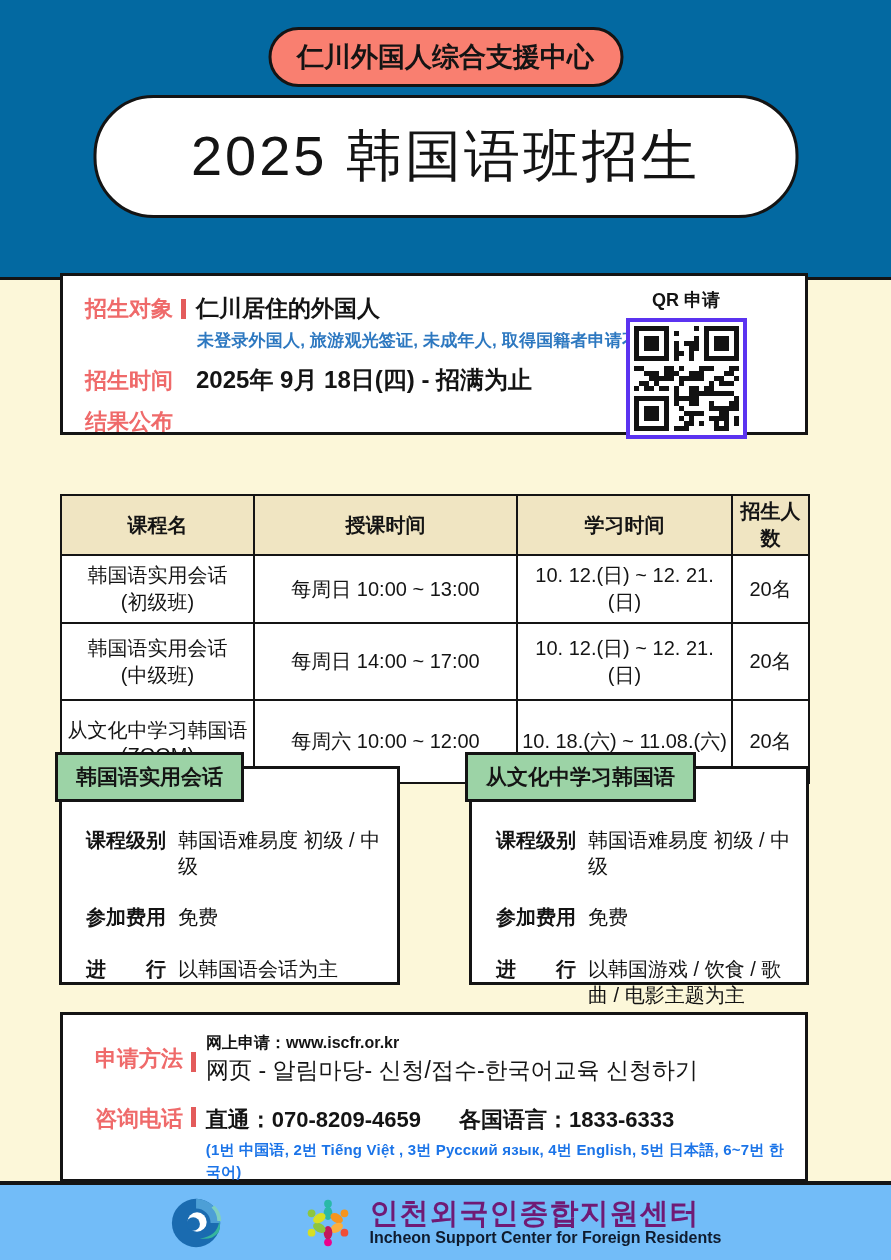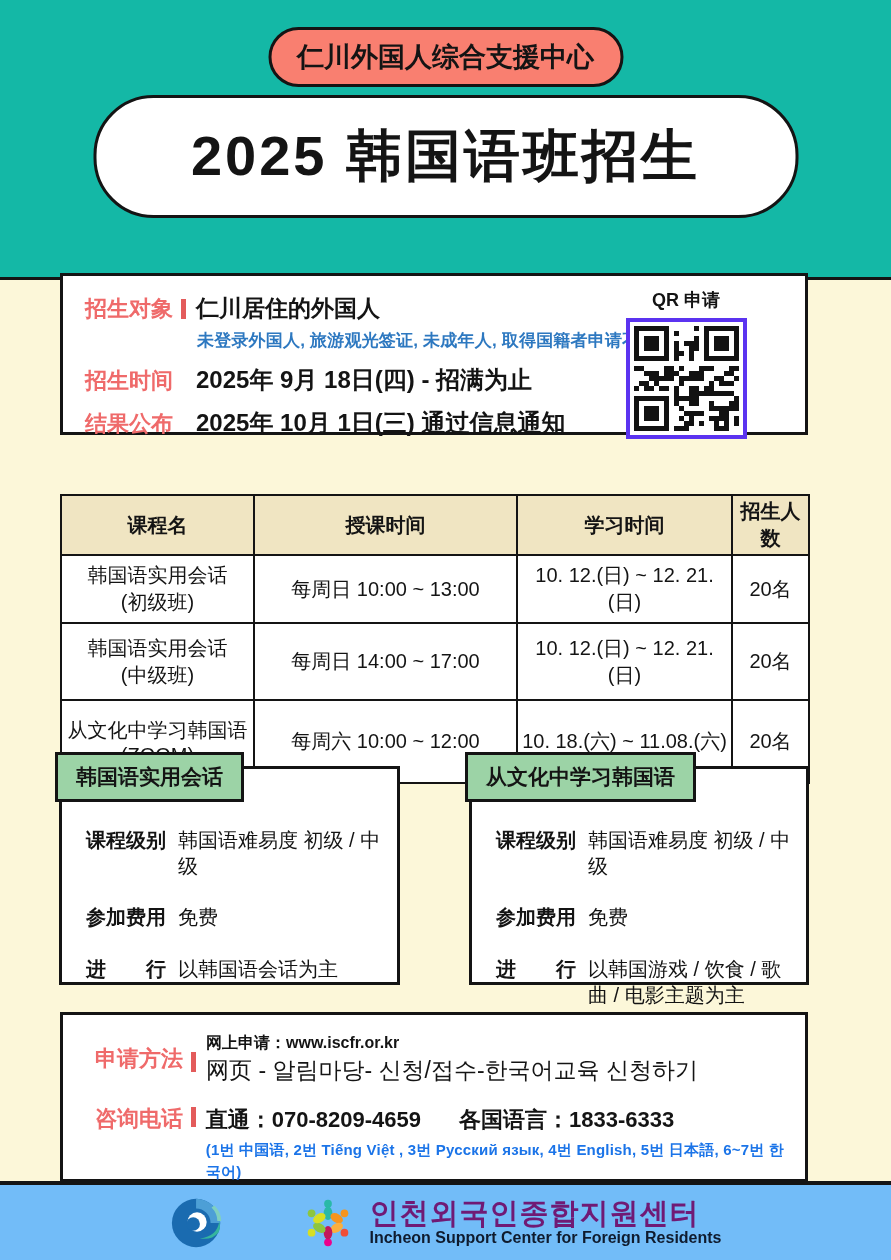--- a/index.html
+++ b/index.html
@@ -5,33 +5,33 @@
   * { margin:0; padding:0; box-sizing:border-box; }
   html,body { background:#e8e8e8; }
   .poster {
     position:relative; width:891px; height:1260px; margin:0 auto;
     background:#fcf7d9; overflow:hidden;
     font-family:"Liberation Sans","DejaVu Sans",sans-serif;
     color:#141414;
   }
   
   .band { position:absolute; left:0; top:0; width:891px; height:280px;
-          background:#14b8a6; border-bottom:3px solid #141414; }
+          background:#0369a1; border-bottom:3px solid #141414; }
   .org-pill {
     position:absolute; left:50%; top:27px; transform:translateX(-50%);
     background:#f97f70; border:3px solid #141414; border-radius:30px;
     padding:9px 26px; font-size:27px; font-weight:800; white-space:nowrap;
   }
   .title-box {
     position:absolute; left:50%; top:95px; transform:translateX(-50%);
     width:705px; height:123px; background:#ffffff;
     border:3px solid #141414; border-radius:60px;
     display:flex; align-items:center; justify-content:center;
   }
-  .title-box .title { font-size:56px; font-weight:700; letter-spacing:3px; }
+  .title-box .title { font-size:56px; font-weight:400; letter-spacing:3px; }
 
   
   .box { position:absolute; background:#fff; border:3px solid #141414; }
   .box1 { left:60px; top:273px; width:748px; height:162px; padding:17px 18px 0 22px; }
   .info-row { display:flex; align-items:baseline; margin-bottom:11px; }
   .info-label { color:#ef6a6a; font-size:22px; font-weight:600; white-space:nowrap; }
   .label-bar { display:inline-block; width:5px; height:20px; background:#e35b5b;
                margin:0 10px 0 8px; transform:translateY(3px); }
   .info-value { font-size:23px; font-weight:600; }
   .info-note { color:#2d78c0; font-size:17px; font-weight:700;
@@ -108,21 +108,20 @@
     </div>
     <div class="info-note">未登录外国人, 旅游观光签证, 未成年人, 取得国籍者申请不可</div>
     <div class="info-row">
       <span class="info-label">招生时间</span>
       <span class="label-bar" style="background:transparent"></span>
       <span class="info-value" style="font-size:24px">2025年 9月 18日(四) - 招满为止</span>
     </div>
     <div class="info-row">
       <span class="info-label">结果公布</span>
       <span class="label-bar" style="background:transparent"></span>
-      <span class="info-value" style="font-size:24px">2025年 10月 1日(三) 通过信息通知</span>
     </div>
     <div class="qr-wrap">
       <div class="qr-title">QR 申请</div>
       <div class="qr-frame">
         <svg id="qr-svg" viewBox="0 0 105 105">
             <g fill="#121212">
               <rect x="60" y="0" width="5" height="5"></rect>
               <rect x="40" y="5" width="5" height="5"></rect>
               <rect x="60" y="10" width="5" height="5"></rect>
               <rect x="40" y="15" width="5" height="5"></rect>

